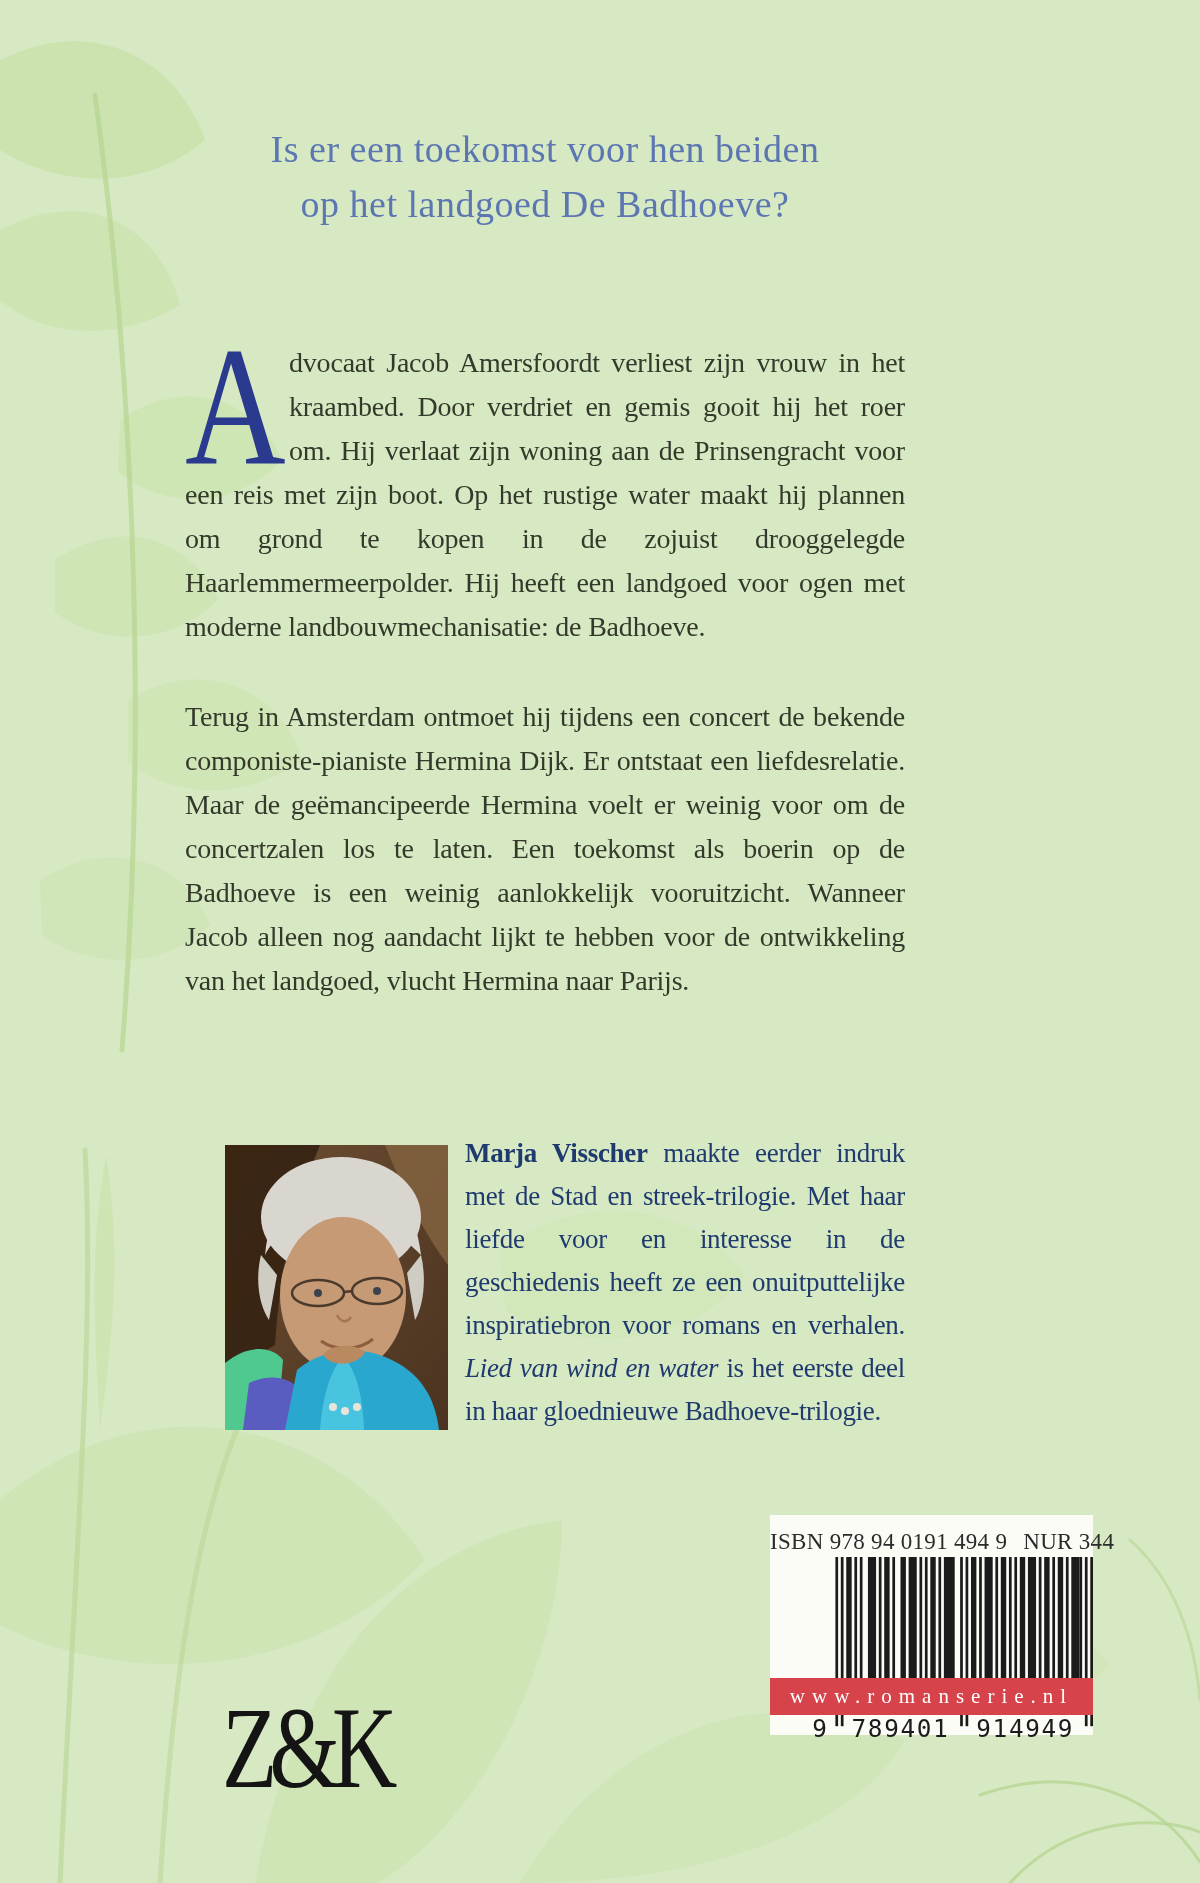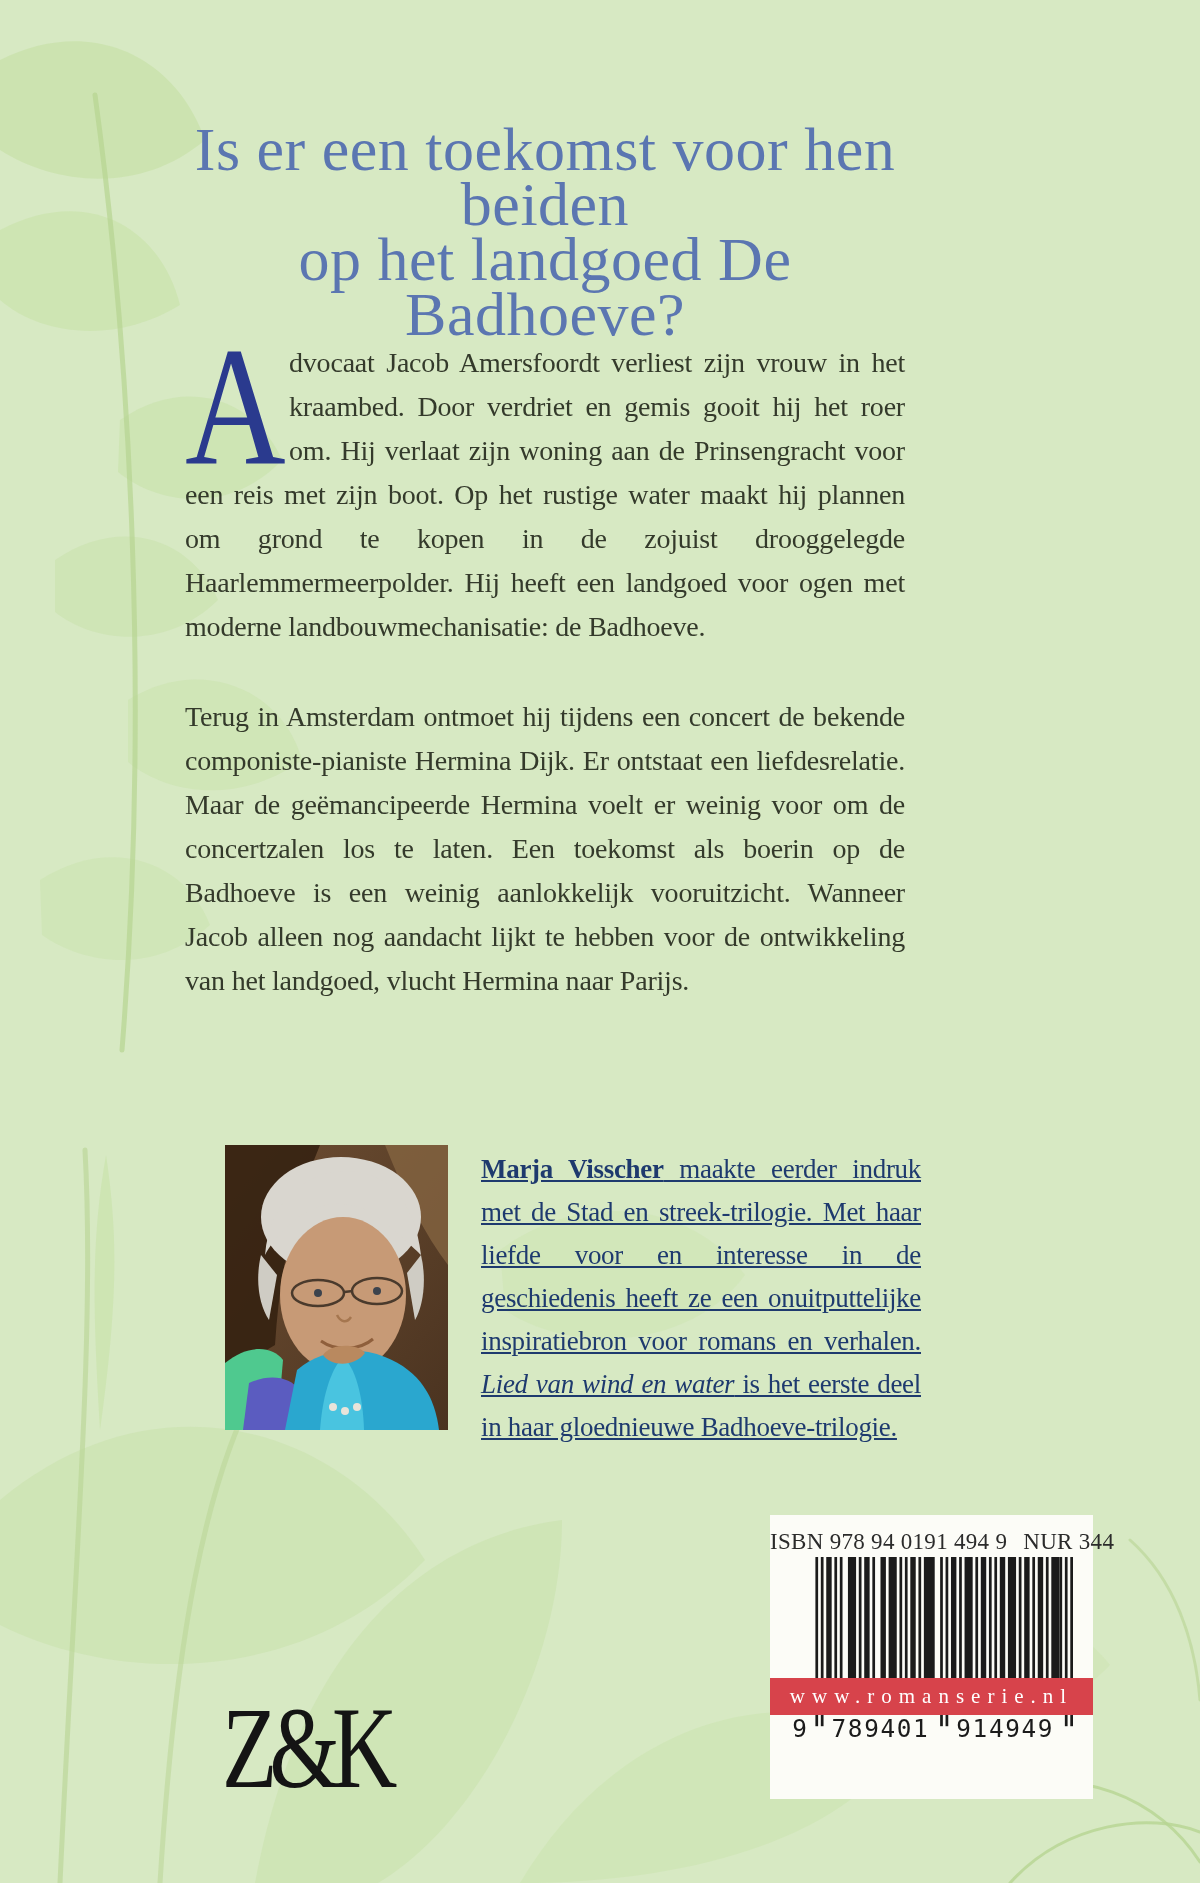--- a/index.html
+++ b/index.html
@@ -5,36 +5,36 @@
   :root{
     --bg:#d7e9c3; --leaf:#c6e1a6; --leafline:#b7d492;
     --headline:#5b76b1; --body:#343a2b; --dropcap:#2a3a8e; --bio:#1e3a6e;
     --ink:#1b1b1b; --boxbg:#fcfcf7; --bar:#d7434b; --bartext:#ffffff;
   }
   html,body{margin:0;padding:0;}
   body{font-family:"Liberation Serif", serif; background:#fff;}
   .page{position:relative; width:1200px; height:1883px; background:var(--bg); overflow:hidden;}
   .watermark{position:absolute; inset:0; width:1200px; height:1883px;}
   .headline{position:absolute; left:185px; top:122px; width:720px; text-align:center;
-            color:var(--headline); font-size:62px; line-height:55px; letter-spacing:0.5px;}
+            color:var(--headline); font-size:38px; line-height:55px; letter-spacing:0.5px;}
   .synopsis{position:absolute; left:185px; top:341px; width:720px;
             color:var(--body); font-size:28px; line-height:44px; text-align:justify; letter-spacing:-0.2px;}
   .synopsis p{margin:0 0 46px 0;}
   .dropcap{float:left; width:96px; height:132px; overflow:visible;
            font-size:170px; line-height:132px; color:var(--dropcap);
            transform:scaleX(0.82); transform-origin:0 50%; margin-right:8px;}
   .bio-row{position:absolute; left:185px; top:1140px; width:720px; height:300px;}
   .photo{position:absolute; left:40px; top:5px; width:223px; height:285px; overflow:hidden;}
   .photo svg{display:block;}
-  .bio{position:absolute; left:280px; top:-8px; width:440px; margin:16px;
-       color:var(--bio); font-size:27px; line-height:43px; text-align:justify; letter-spacing:-0.3px;text-decoration:underline;}
+  .bio{position:absolute; left:280px; top:-8px; width:440px; margin:0;
+       color:var(--bio); font-size:27px; line-height:43px; text-align:justify; letter-spacing:-0.3px;}
   .bio strong{font-weight:bold;}
   .bio em{font-style:italic;}
-  .isbn-box{position:absolute; left:770px; top:1515px; width:323px; height:284px;
-            background:var(--boxbg); text-align:center;}
+  .isbn-box{position:absolute; left:770px; top:1515px; width:323px; height:220px;
+            background:var(--boxbg); text-align:right;}
   .isbn-line{margin-top:14px; font-size:23px; color:#2b2b2b; letter-spacing:0.3px; white-space:nowrap;}
   .isbn-line .nur{margin-left:16px;}
   .barcode{width:282px; height:188px; margin-top:2px;}
   .bc-digit{font-family:"DejaVu Sans Mono", monospace; fill:var(--ink); font-size:9px; letter-spacing:0.6px;}
   .site-bar{position:absolute; left:770px; top:1678px; width:323px; height:37px; background:var(--bar);
             color:var(--bartext); font-size:21px; line-height:37px; letter-spacing:7px; text-align:center; white-space:nowrap;}
   .publisher{position:absolute; left:222px; top:1690px; color:#141414;
              font-size:116px; line-height:116px; letter-spacing:-10px;
              transform:scaleX(0.78); transform-origin:0 50%;}
 </style>

